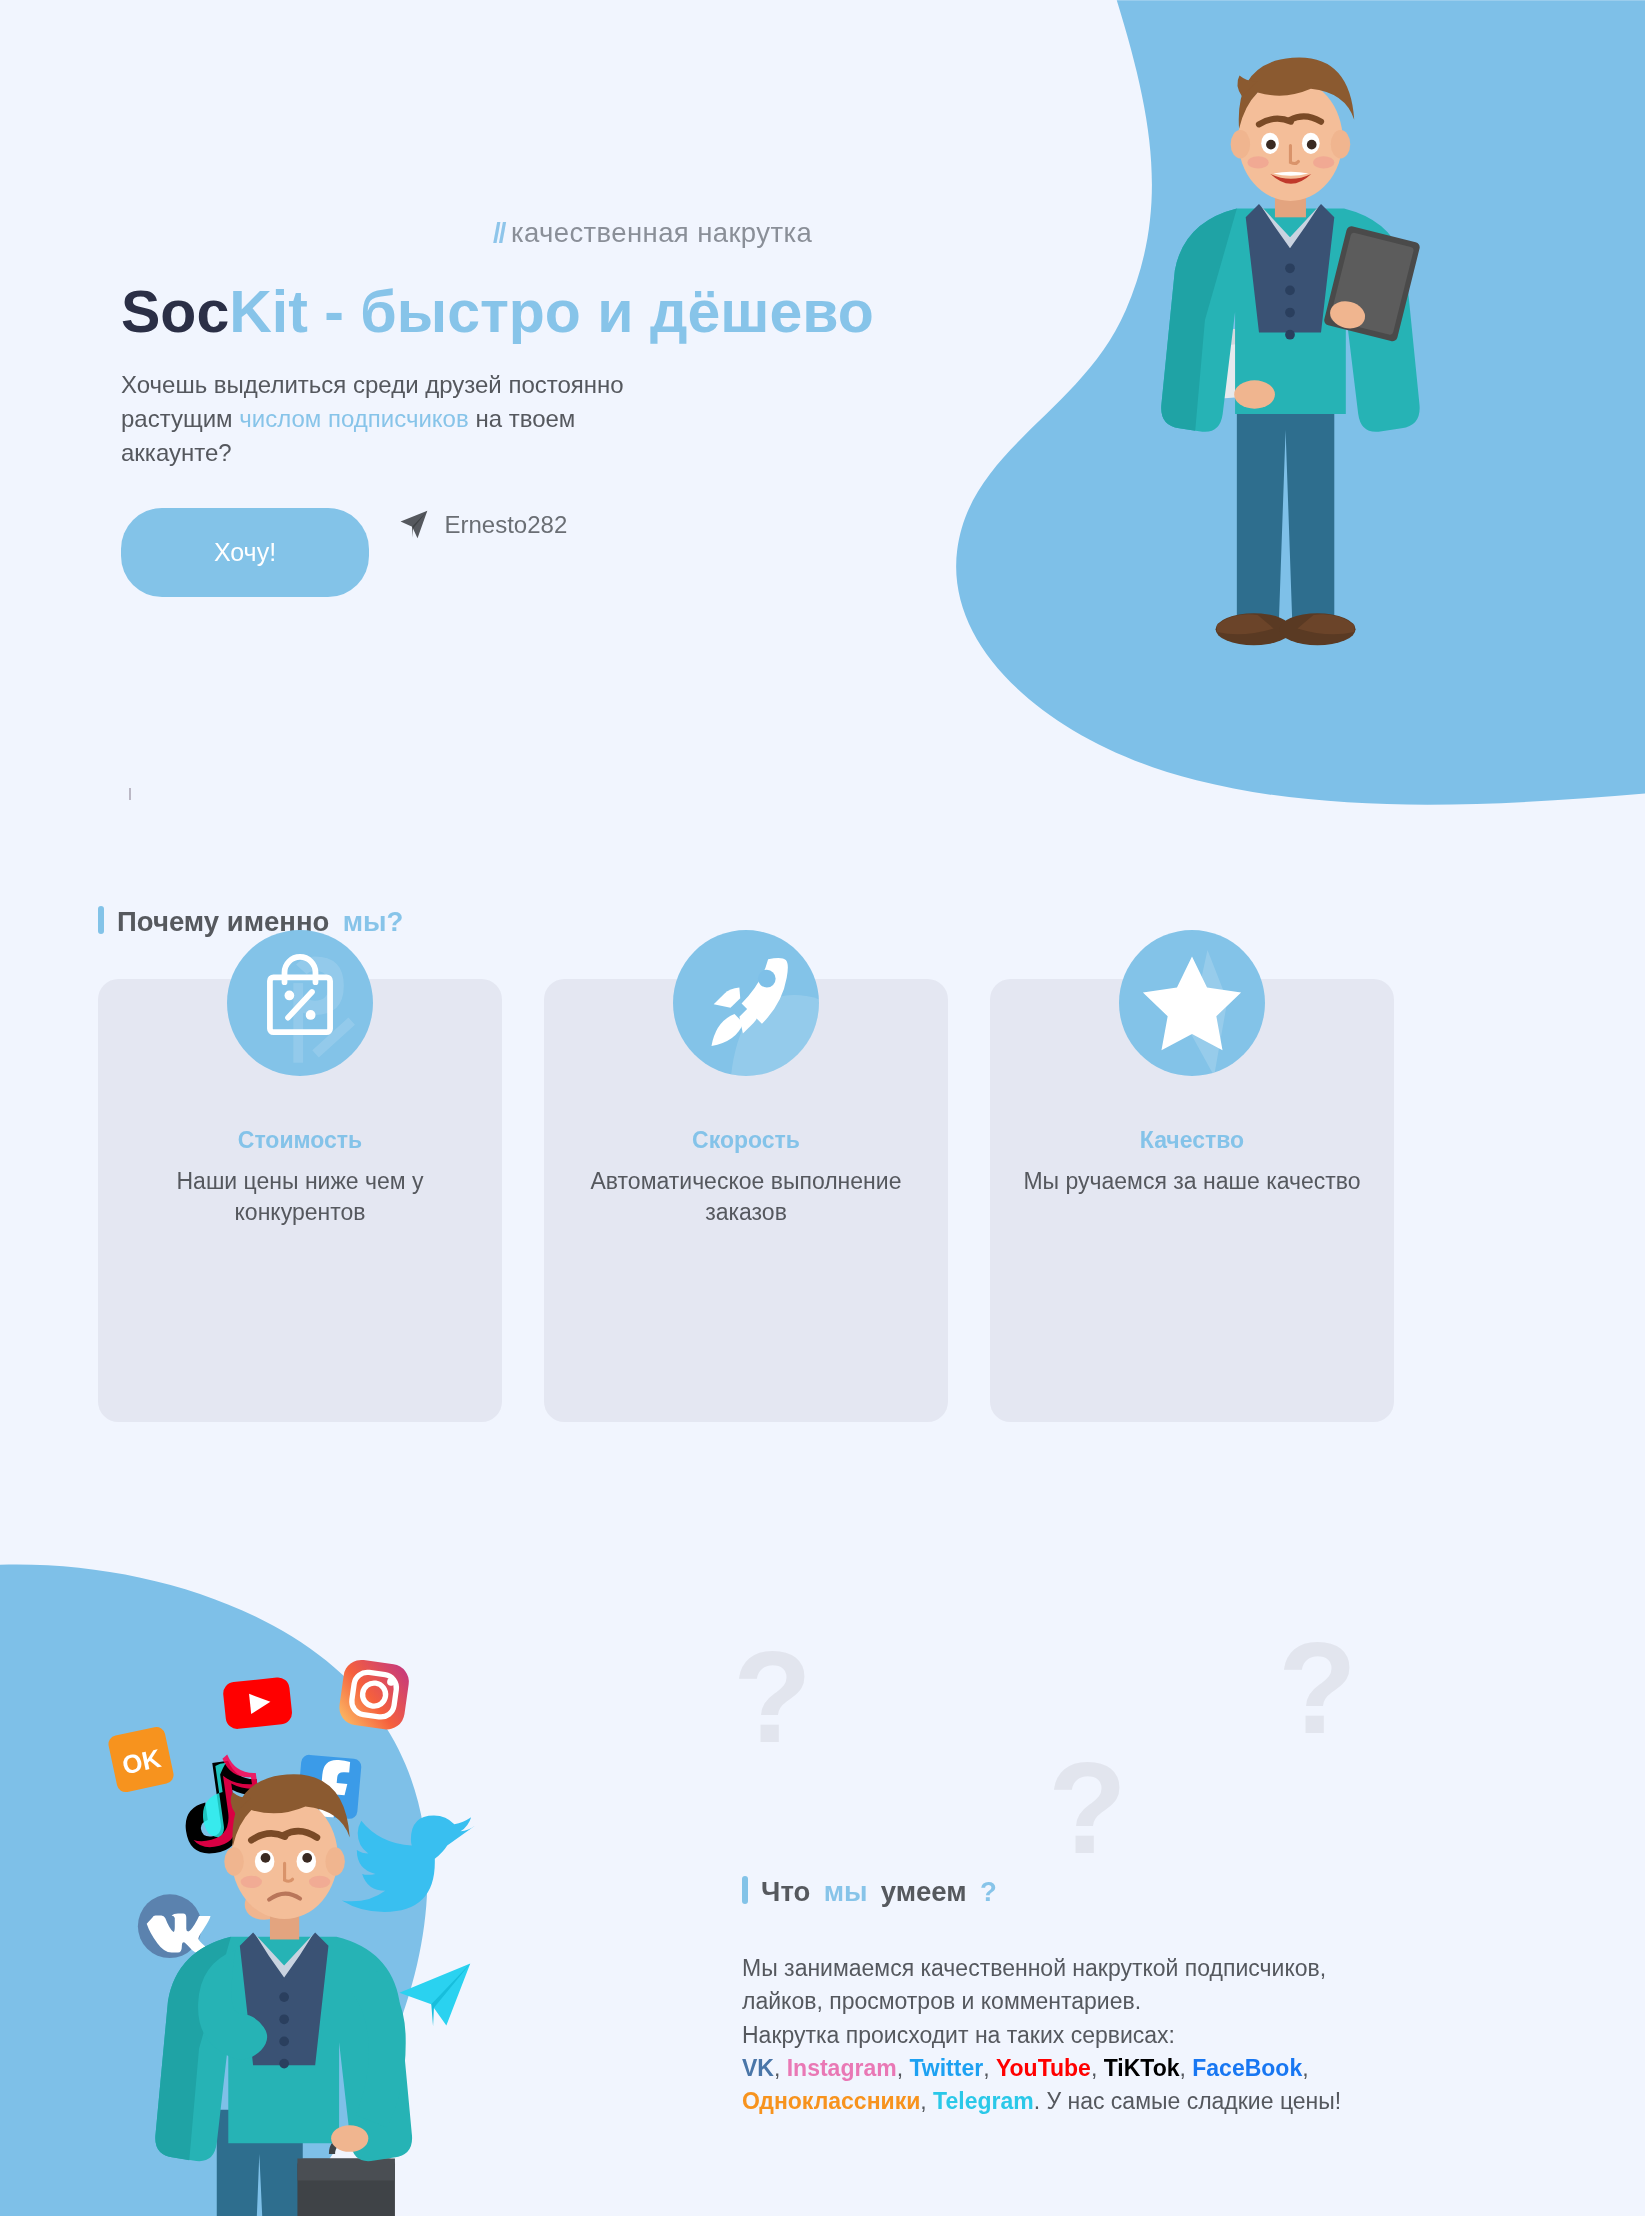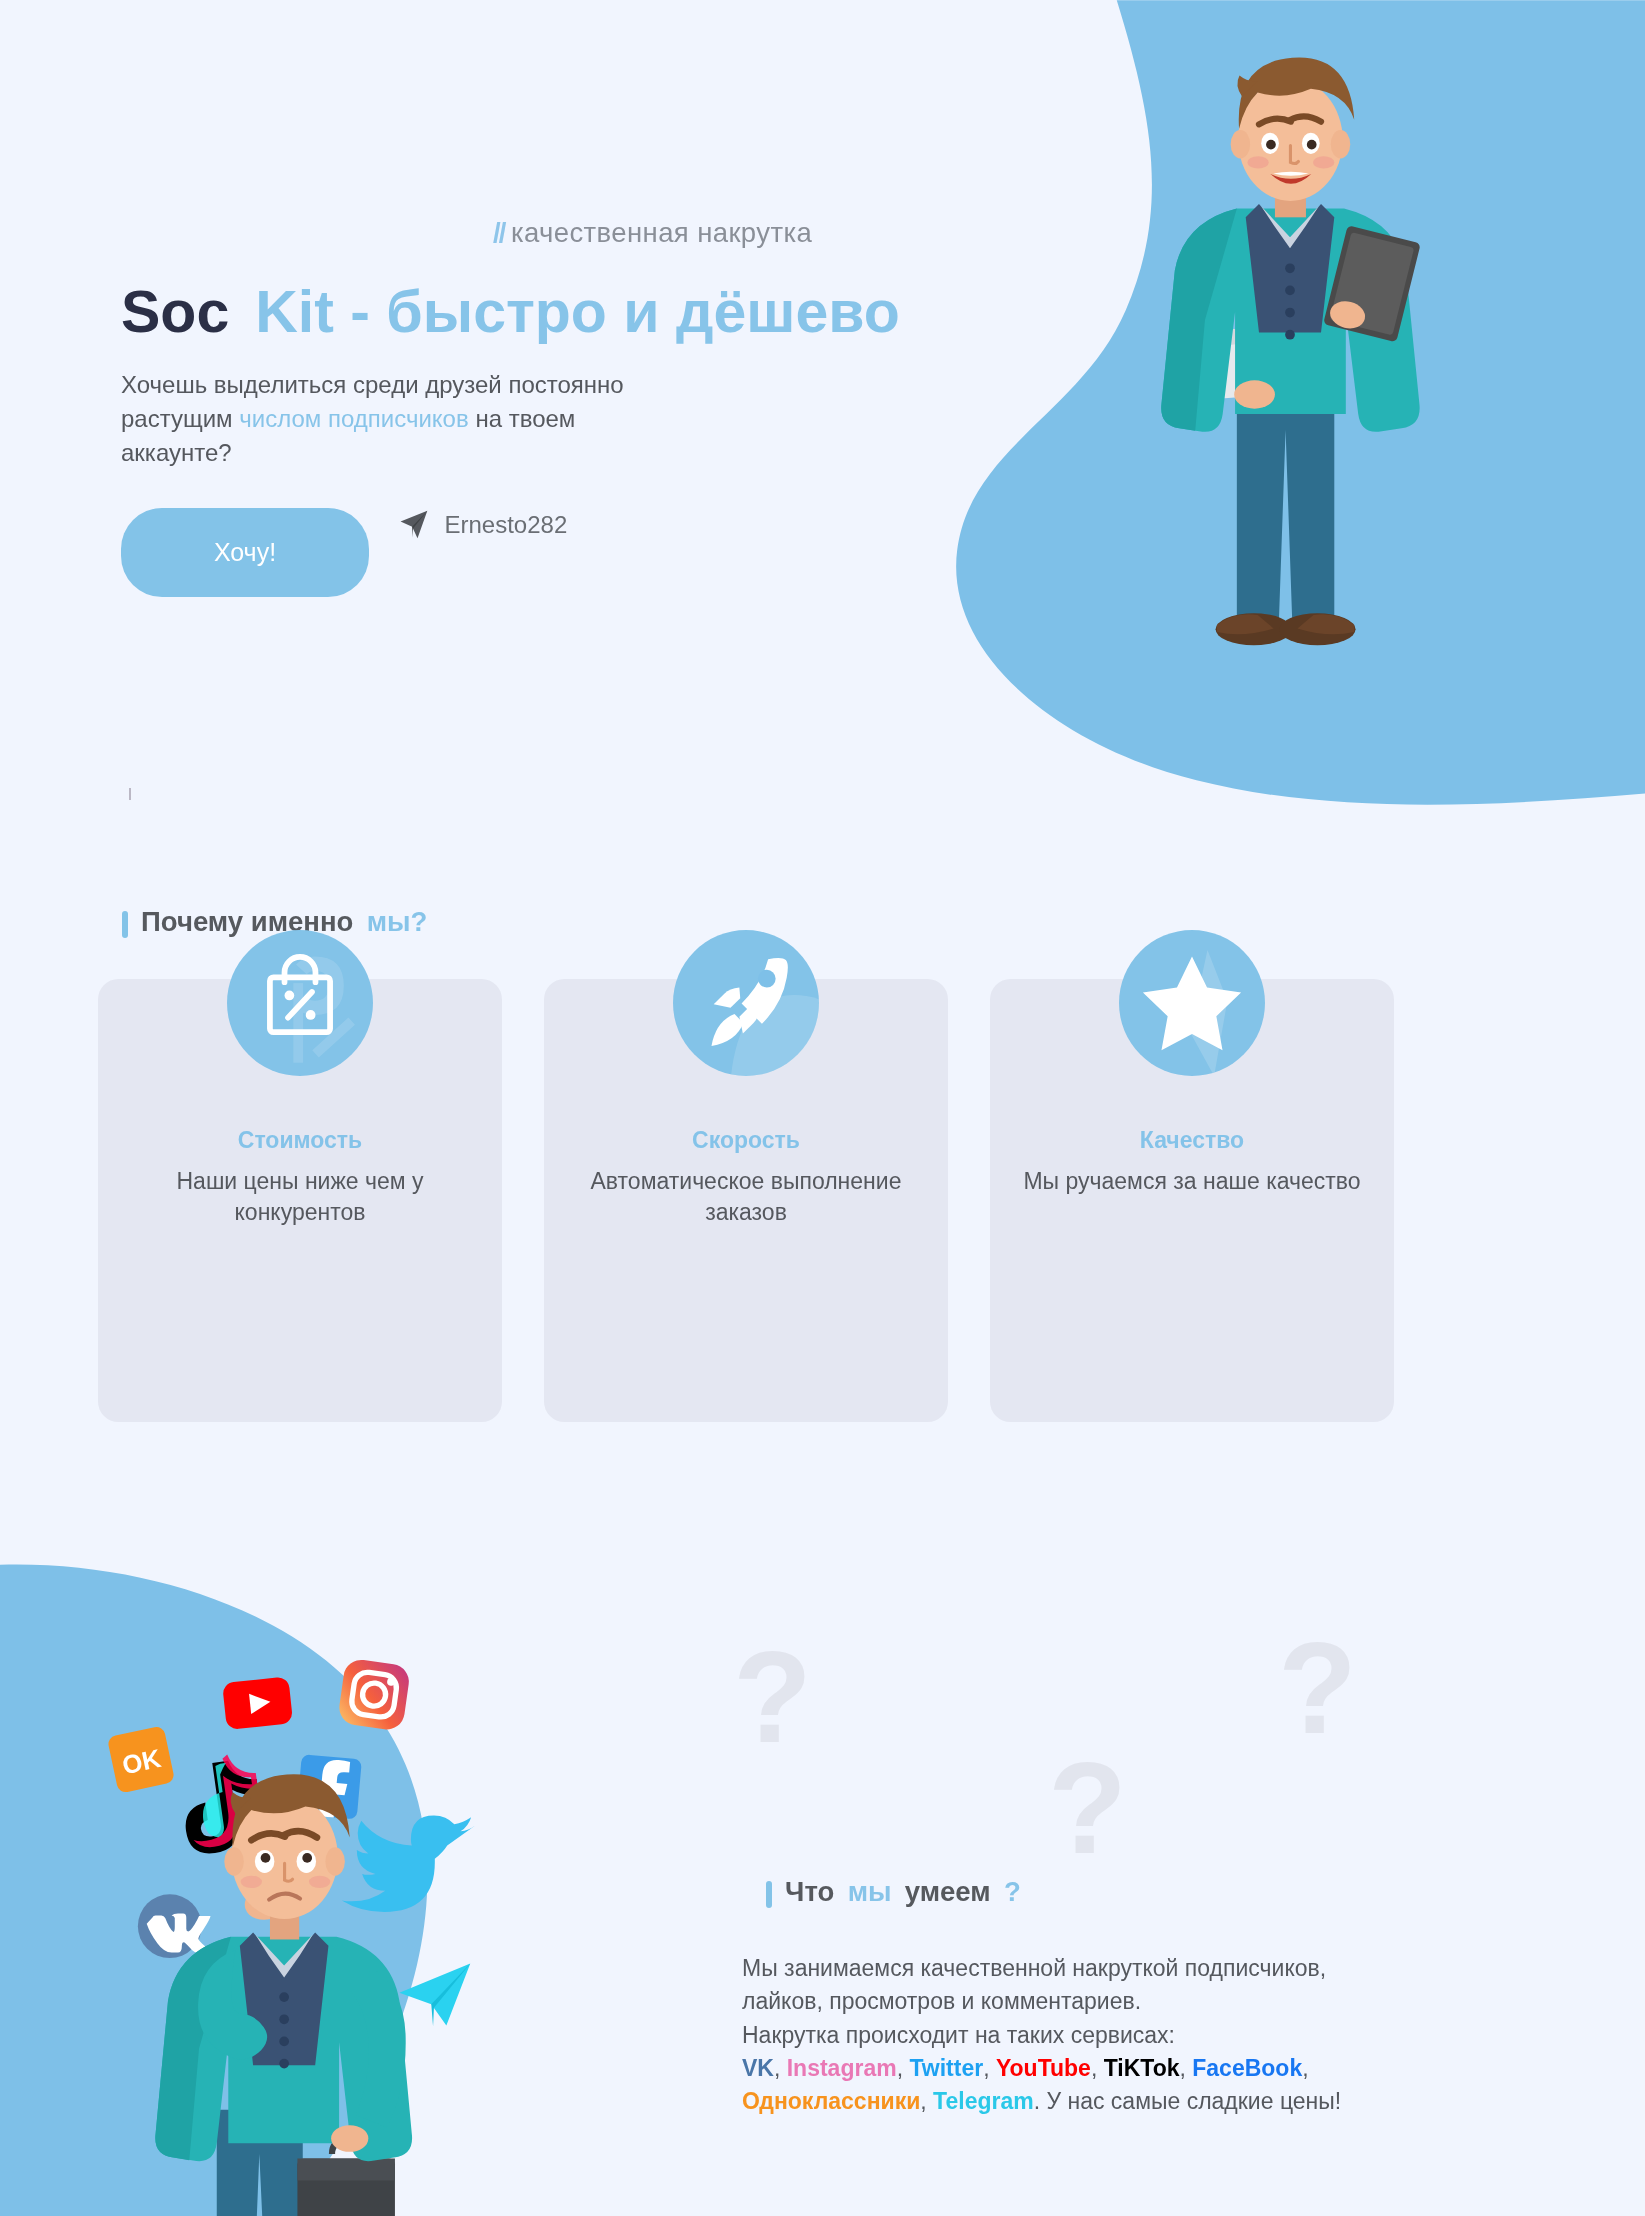--- a/index.html
+++ b/index.html
@@ -39,21 +39,21 @@
   .eyebrow .slashes { color: #8EC5EA; font-weight: bold; letter-spacing: -1.8px; margin-right: 6.2px; }
 
   .hero-title {
     margin-top: 34px;
     font-size: 59px;
     font-weight: bold;
     line-height: 1.0;
     color: #2B2F46;
     white-space: nowrap;
   }
-  .hero-title .accent { color: #87C4E9; margin-left: 26px; }
+  .hero-title .accent { color: #87C4E9; }
 
   .hero-sub {
     margin-top: 26px;
     font-size: 24px;
     line-height: 1.42;
     color: #55585E;
     max-width: 523px;
   }
   .hero-sub .accent { color: #87C4E9; }
 
@@ -91,27 +91,26 @@
     top: 788px;
     width: 2.2px;
     height: 12.4px;
     background: #A8A3B2;
     opacity: .75;
   }
 
   
   .sec-head {
     display: flex;
-    align-items: flex-end;
+    align-items: flex-start;
     gap: 13.3px;
     font-size: 27.5px;
     font-weight: bold;
     color: #56595E;
     white-space: nowrap;
-    margin-left: 24px;
   }
   .sec-head .bar {
     width: 5.8px;
     height: 27.5px;
     border-radius: 3.5px;
     background: #83C3E8;
     flex: 0 0 auto;
   }
   .sec-head .accent { color: #87C4E9; }
 

